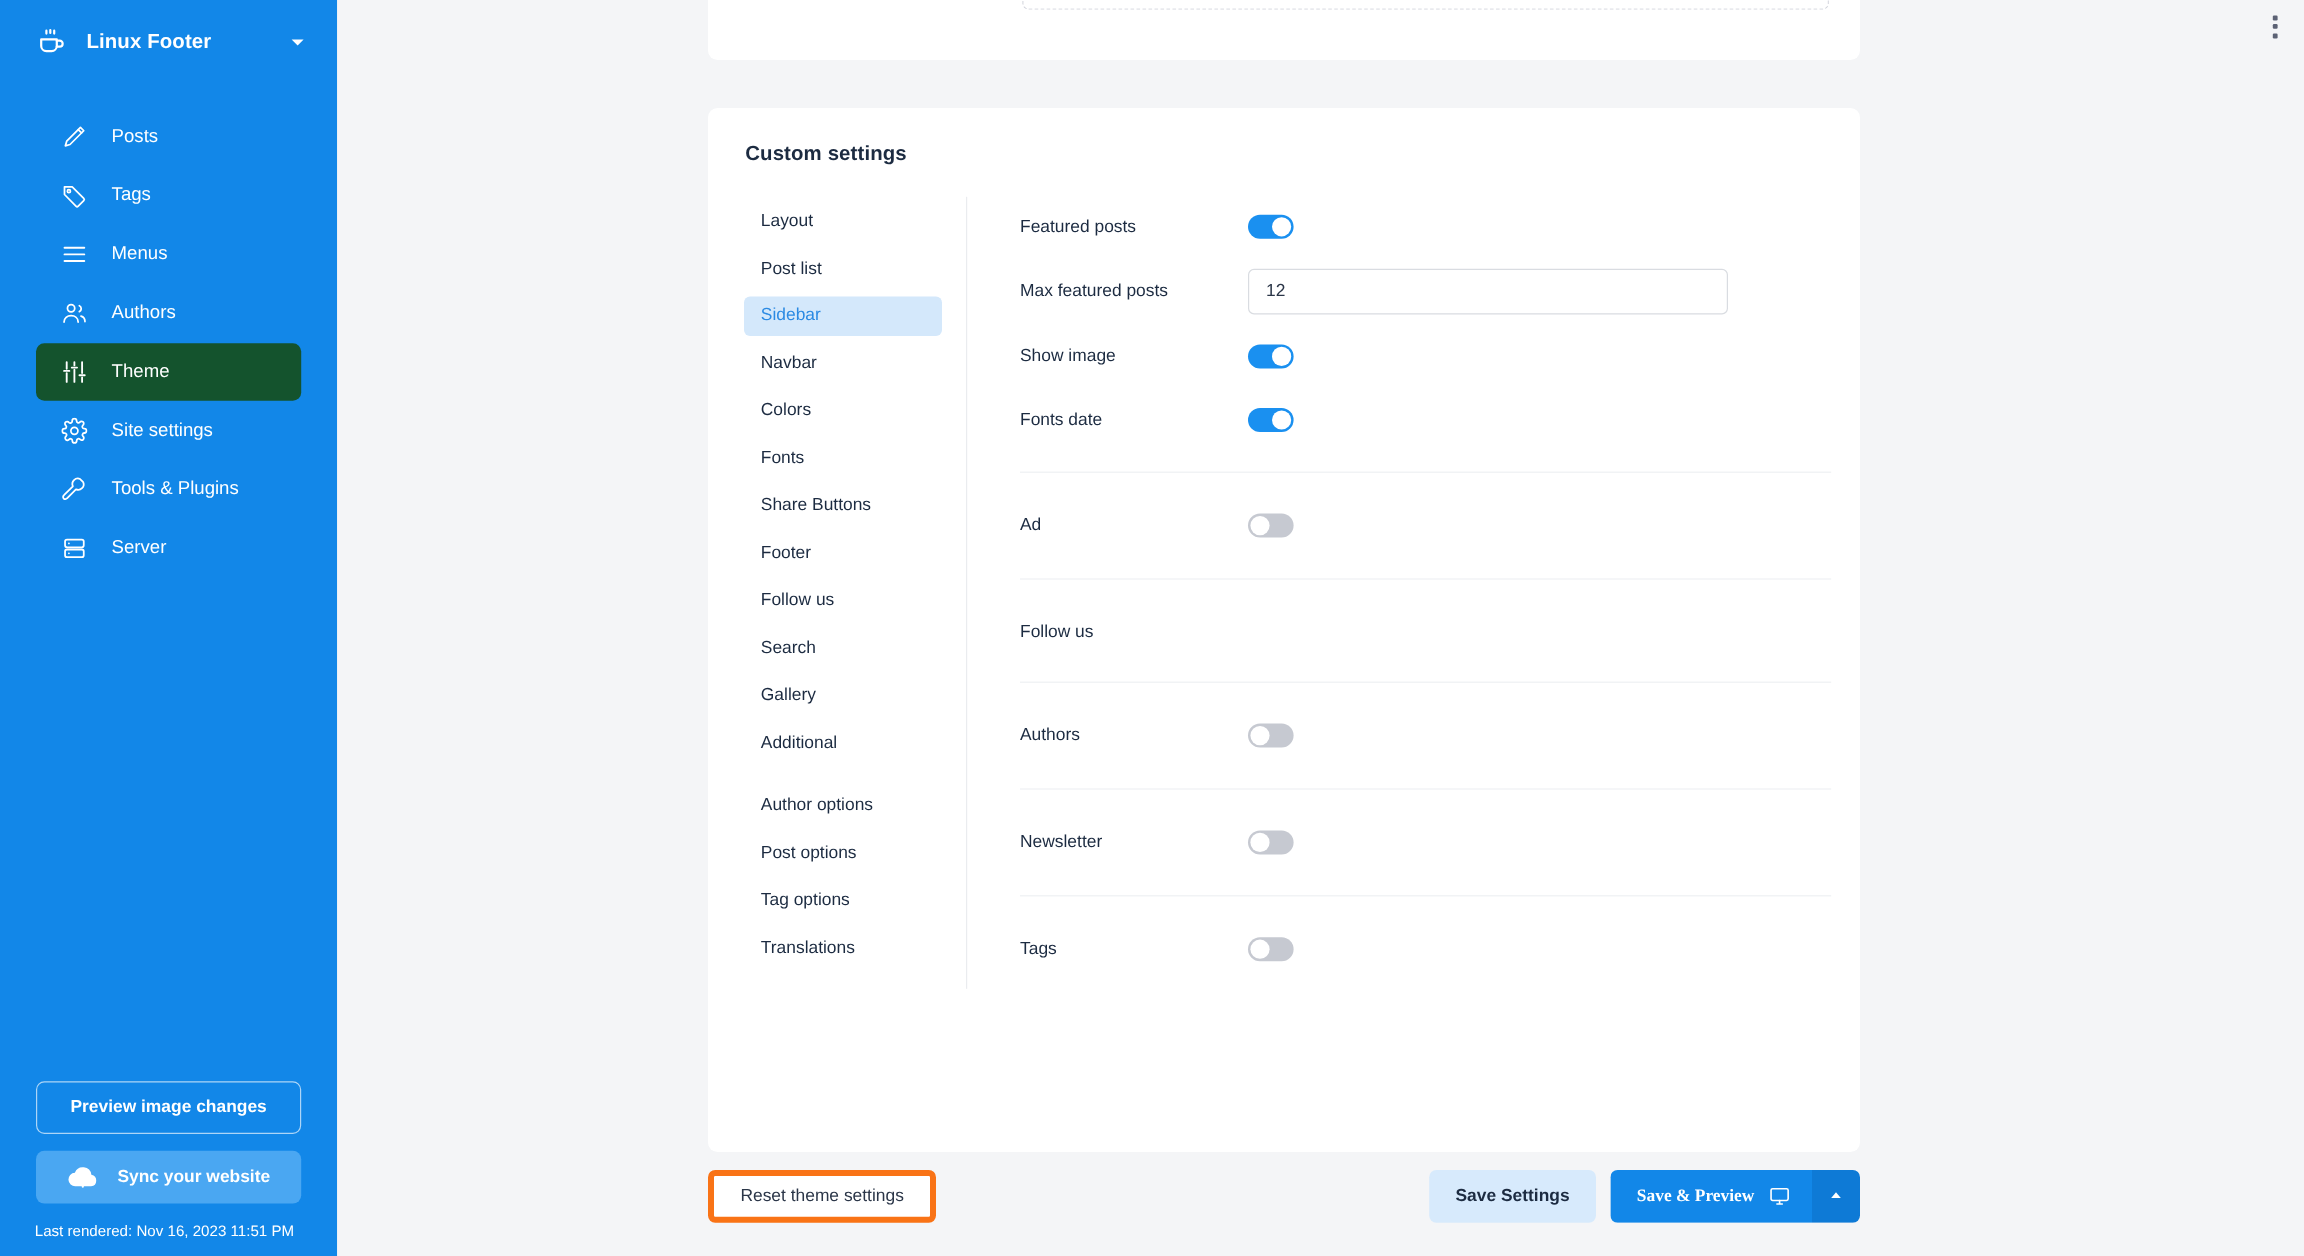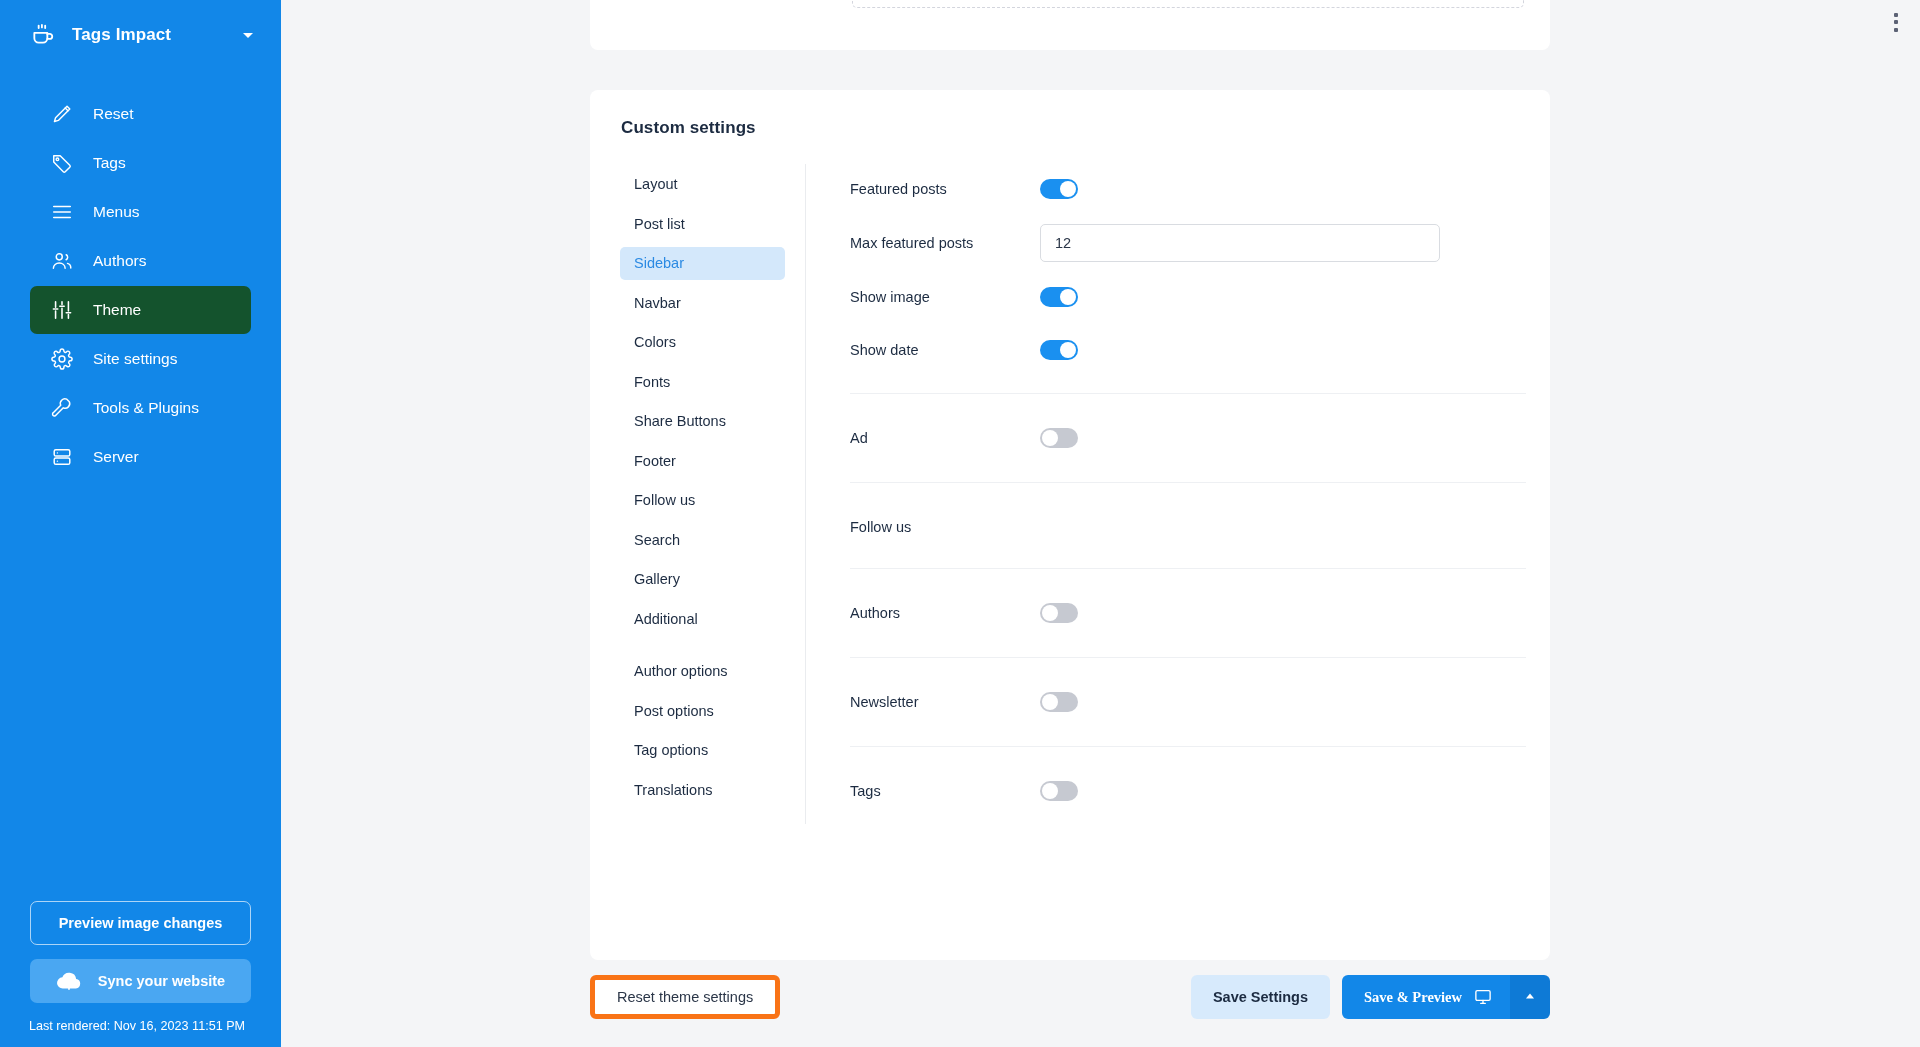--- a/index.html
+++ b/index.html
@@ -209,38 +209,38 @@
   <aside class="sidebar">
 
     <div class="brand">
       <span class="brand-icon">
         <svg viewBox="0 0 24 24" fill="none" stroke="#ffffff" stroke-width="1.7" stroke-linecap="round" stroke-linejoin="round">
           <path d="M4 10h12v5a4 4 0 0 1-4 4H8a4 4 0 0 1-4-4z"></path>
           <path d="M16 11h2.2a2.3 2.3 0 0 1 0 4.6H16"></path>
           <path d="M8 3.3v2.2M11 2.8v2.2M14 3.3v2.2"></path>
         </svg>
       </span>
-      <span class="brand-name">Tags Impact</span>
+      <span class="brand-name">Linux Footer</span>
       <span class="brand-caret">
         <svg viewBox="0 0 14 14">
             <path d="M2 5l5 5 5-5z" fill="#ffffff"></path>
           </svg>
       </span>
     </div>
 
     <nav class="nav">
 
       <div class="nav-item">
         <span class="nav-icon">
           <svg viewBox="0 0 24 24" fill="none" stroke="#fff" stroke-width="1.6" stroke-linecap="round" stroke-linejoin="round">
             <path d="M17.5 3.5l3 3L8 19l-4.2 1.2L5 16z"></path>
               <path d="M15.5 5.5l3 3"></path>
           </svg>
         </span>
-        <span class="nav-label">Reset</span>
+        <span class="nav-label">Posts</span>
       </div>
 
       <div class="nav-item">
         <span class="nav-icon">
           <svg viewBox="0 0 24 24" fill="none" stroke="#fff" stroke-width="1.6" stroke-linecap="round" stroke-linejoin="round">
             <path d="M3 11V4h7l10.5 10.5a1.5 1.5 0 0 1 0 2.1l-5 5a1.5 1.5 0 0 1-2.1 0z"></path>
             <circle cx="7" cy="8" r="1.4"></circle>
           </svg>
         </span>
         <span class="nav-label">Tags</span>
@@ -390,21 +390,21 @@
             </div>
 
             <div class="row" style="margin-top:16px;">
               <span class="row-label">Show image</span>
               <button class="toggle on">
                   <span class="knob"></span>
                 </button>
             </div>
 
             <div class="row" style="margin-top:15px;">
-              <span class="row-label">Show date</span>
+              <span class="row-label">Fonts date</span>
               <button class="toggle on">
                   <span class="knob"></span>
                 </button>
             </div>
           </div>
 
           <div class="divider"></div>
 
           <div class="group" style="padding:25px 0 25px 0;">
             <div class="row">

